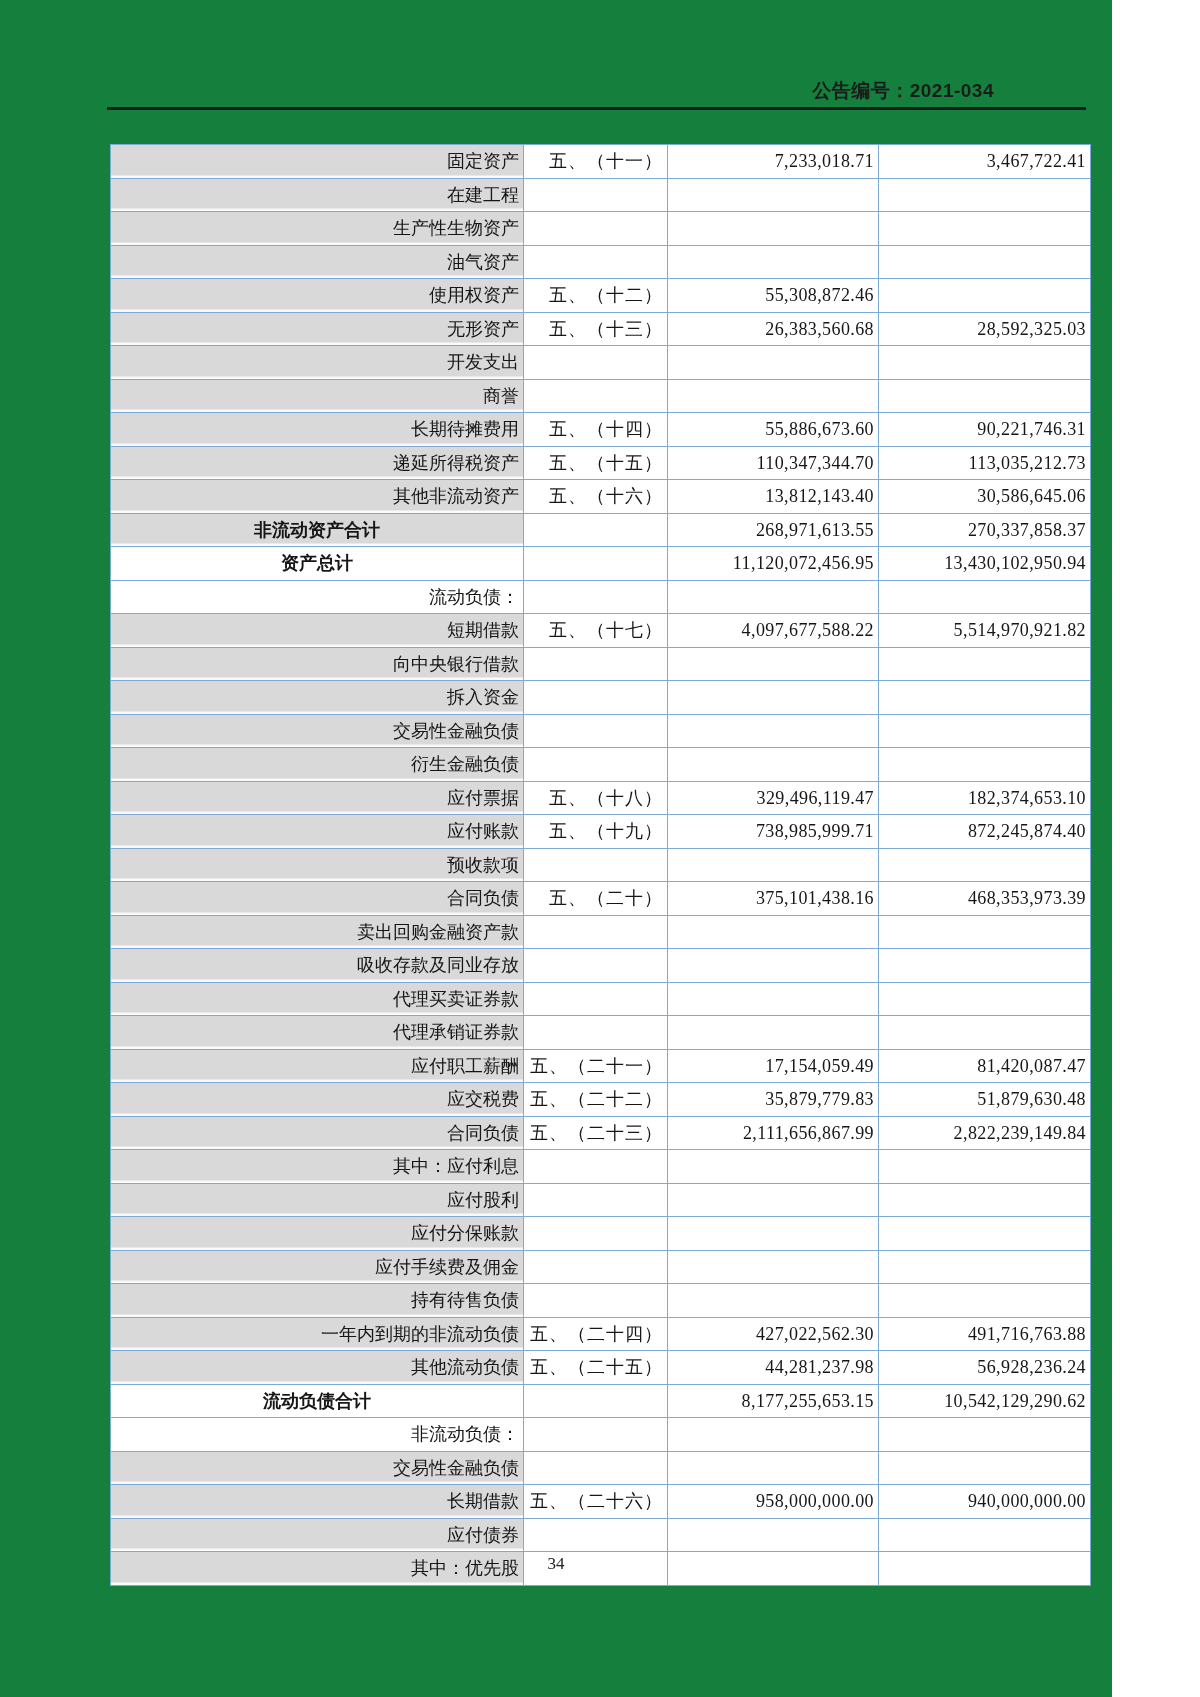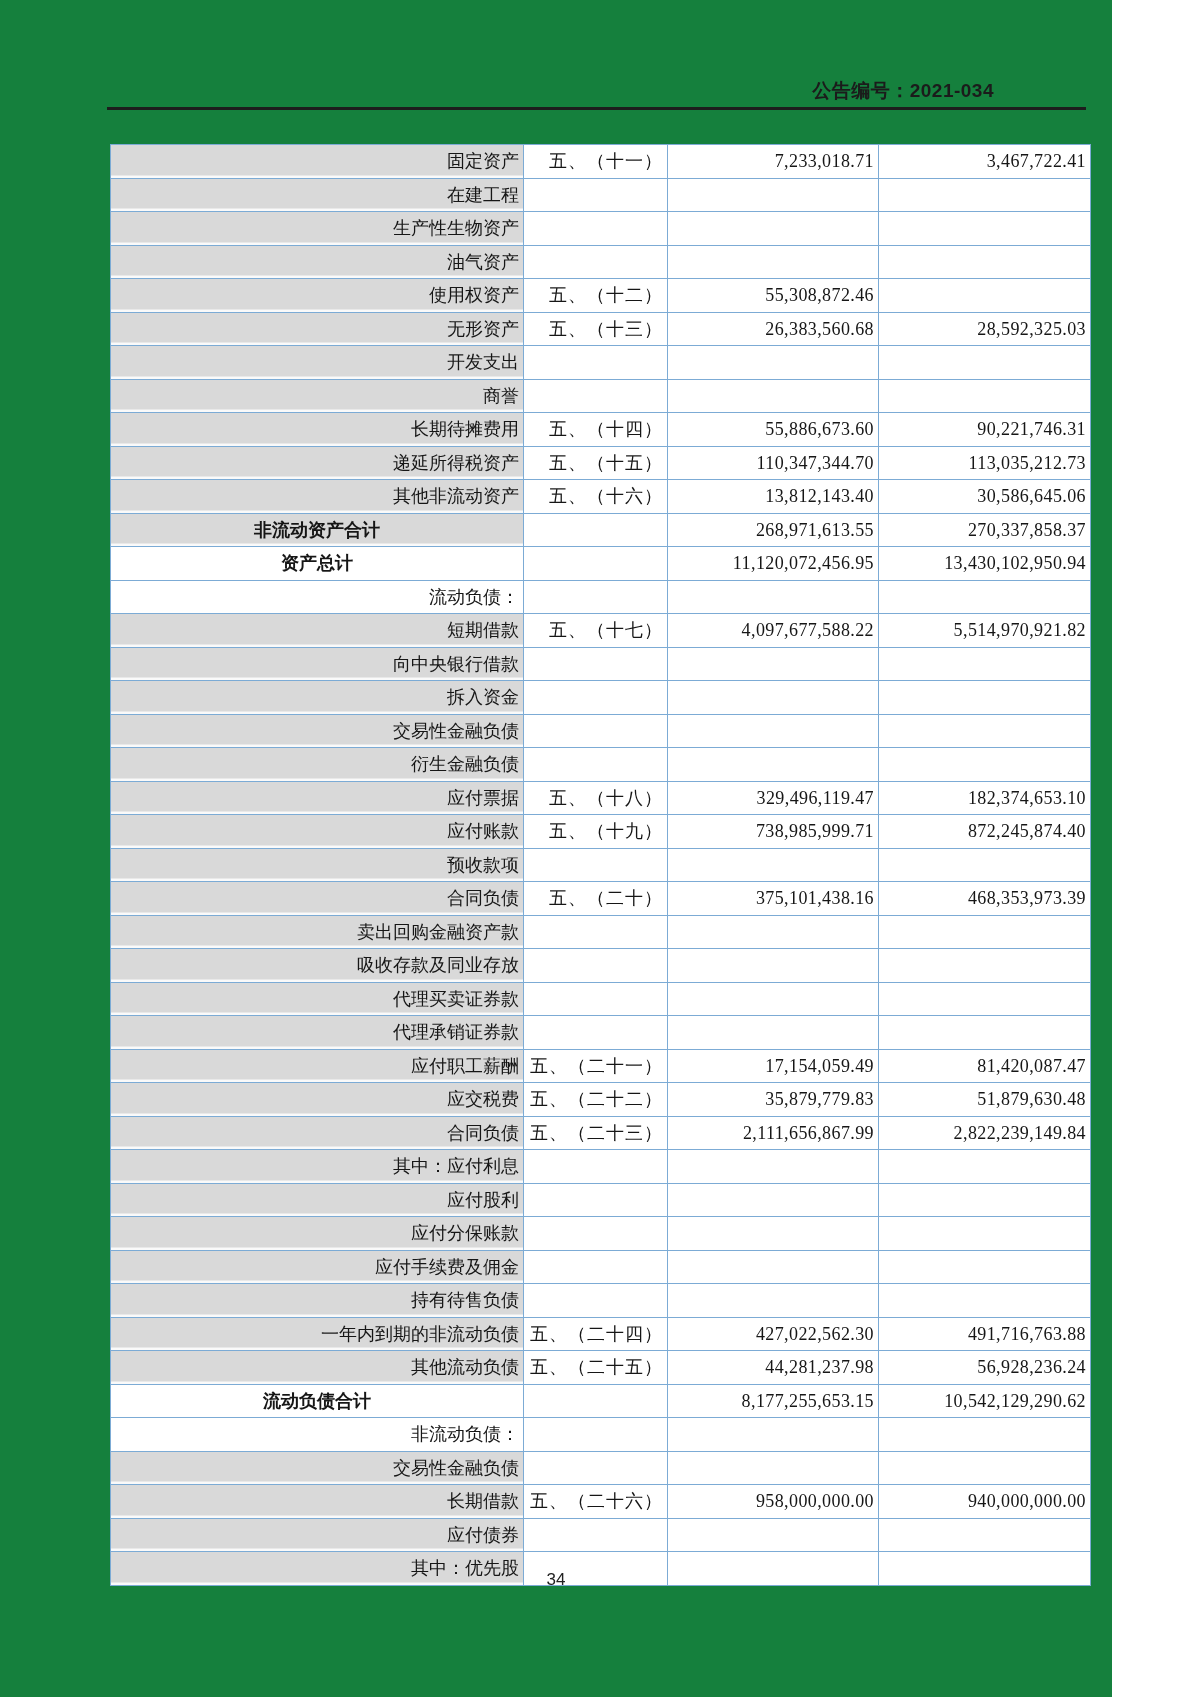--- a/index.html
+++ b/index.html
@@ -77,24 +77,23 @@
   .row-total-white td.cell-label { background: #ffffff; }
   .row-indent td.cell-label { padding-left: 112px; }
 
   
   .page-num {
     position: absolute;
     top: 1554px;
     left: 0;
     width: 100%;
     text-align: center;
-    font-family: Liberation Sans, sans-serif;
+    font-family: Liberation Serif, serif;
     font-size: 17px;
     color: #222222;
-    margin-top: 16px;
   }
 </style>
 </head>
 <body>
 
 <div class="page">
 
   <div class="notice-no">公告编号：2021-034</div>
 
   <div class="header-rule"></div>

